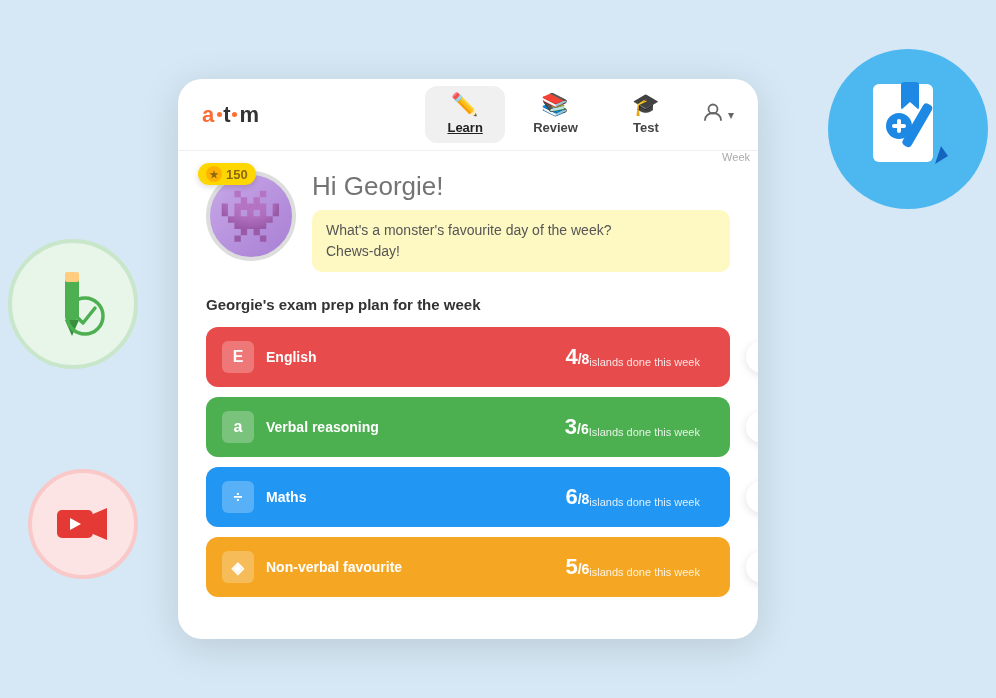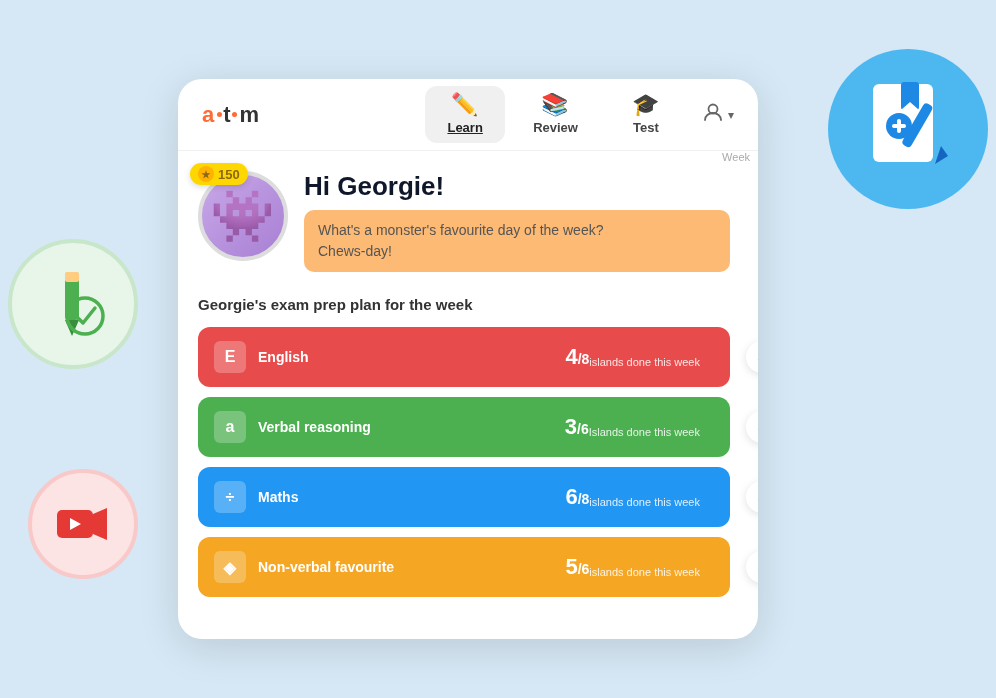--- a/index.html
+++ b/index.html
@@ -111,21 +111,21 @@
       color: #666;
     }
 
     .nav-user .chevron {
       font-size: 12px;
       color: #666;
     }
 
     
     .content {
-      padding: 20px 28px 20px 20px;
+      padding: 20px 28px 20px 28px;
       overflow-y: auto;
       height: calc(100% - 72px);
     }
 
     
     .hero {
       display: flex;
       align-items: flex-start;
       gap: 16px;
       margin-bottom: 24px;
@@ -178,27 +178,27 @@
       justify-content: center;
       font-size: 10px;
     }
 
     .hero-text {
       flex: 1;
     }
 
     .hero-title {
       font-size: 26px;
-      font-weight: 700;
-      color: #0f172a;
+      font-weight: 400;
+      color: #737373;
       margin-bottom: 8px;
     }
 
     .hero-joke {
-      background: #fdba74;
+      background: #fef9c3;
       border-radius: 10px;
       padding: 10px 14px;
       font-size: 14px;
       color: #555;
       line-height: 1.5;
     }
 
     
     .week-plan-title {
       font-size: 15px;

